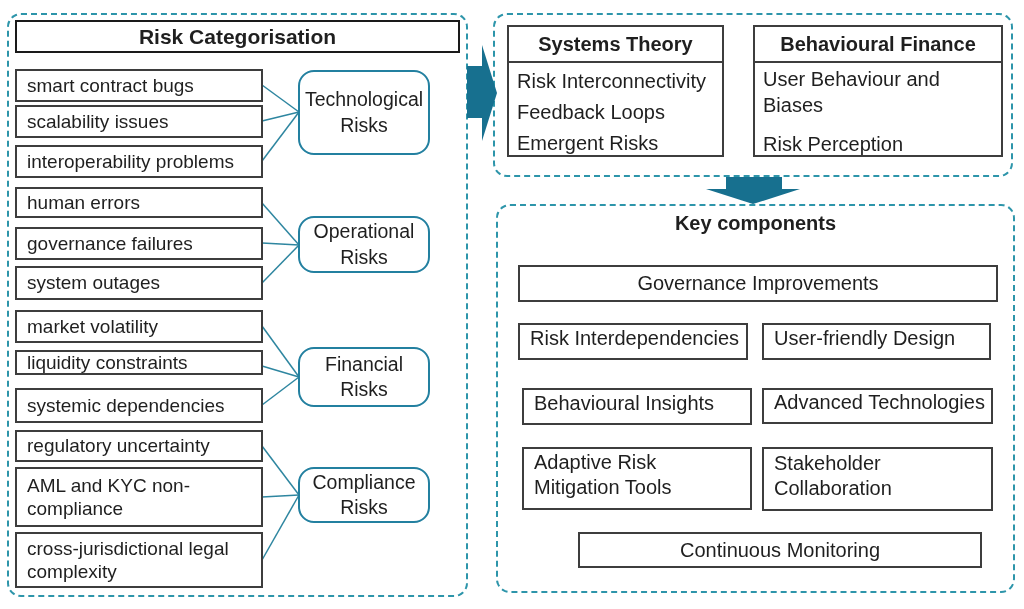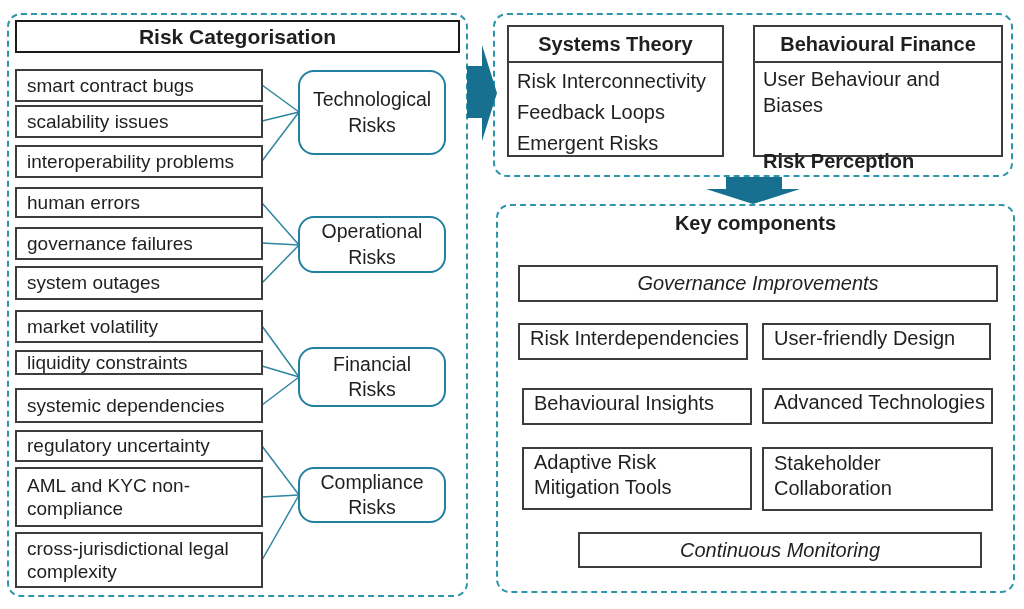--- a/index.html
+++ b/index.html
@@ -17,43 +17,43 @@
     position:absolute;box-sizing:border-box;background:#fff;border:2.5px solid #1a1a1a;
     display:flex;align-items:center;justify-content:center;
     font-weight:bold;font-size:21px;z-index:2;
   }
   .ibox{
     position:absolute;left:15px;width:248px;box-sizing:border-box;background:#fff;
     border:2px solid #3d3d3d;display:flex;align-items:center;
     padding:0 6px 0 10px;font-size:19px;line-height:1.22;z-index:2;
   }
   .rbox{
-    position:absolute;left:298px;width:148px;box-sizing:border-box;background:#fff;
+    position:absolute;left:298px;width:132px;box-sizing:border-box;background:#fff;
     border:2.2px solid #2380a0;border-radius:16px;display:flex;align-items:center;
     justify-content:center;text-align:center;font-size:19.5px;line-height:1.3;
     white-space:pre-line;z-index:2;
   }
   .tbox{
     position:absolute;box-sizing:border-box;background:#fff;border:2px solid #3d3d3d;z-index:2;
   }
   .tbox-title{
     height:36px;box-sizing:border-box;border-bottom:2px solid #3d3d3d;
     display:flex;align-items:center;justify-content:center;
     font-weight:bold;font-size:20px;text-align:center;
   }
   .tbox-items{padding:3px 8px 0 8px;font-size:20px;}
   .tbox-items.spaced div{line-height:31px;}
   .tbox-items.wrap div{line-height:26px;}
-  .tbox-items.wrap div + div{margin-top:30px;font-weight:bold;}
+  .tbox-items.wrap div + div{margin-top:13px;}
   .kbox{
     position:absolute;box-sizing:border-box;background:#fff;border:2px solid #3d3d3d;
     display:flex;align-items:center;font-size:20px;line-height:1.25;z-index:2;
     padding:0 6px 7px 10px;
   }
-  .kbox.center{justify-content:center;padding:0 4px;text-align:center;font-style:italic;}
+  .kbox.center{justify-content:center;padding:0 4px;text-align:center;}
   .kc-title{
     position:absolute;left:496px;top:212px;width:519px;text-align:center;
     font-weight:bold;font-size:20px;z-index:2;
   }
 </style>
 </head>
 <body>
 
 <div class="panel" style="left:7px;top:13px;width:461px;height:584px;"></div>
 <div class="panel" style="left:493px;top:13px;width:520px;height:164px;"></div>

